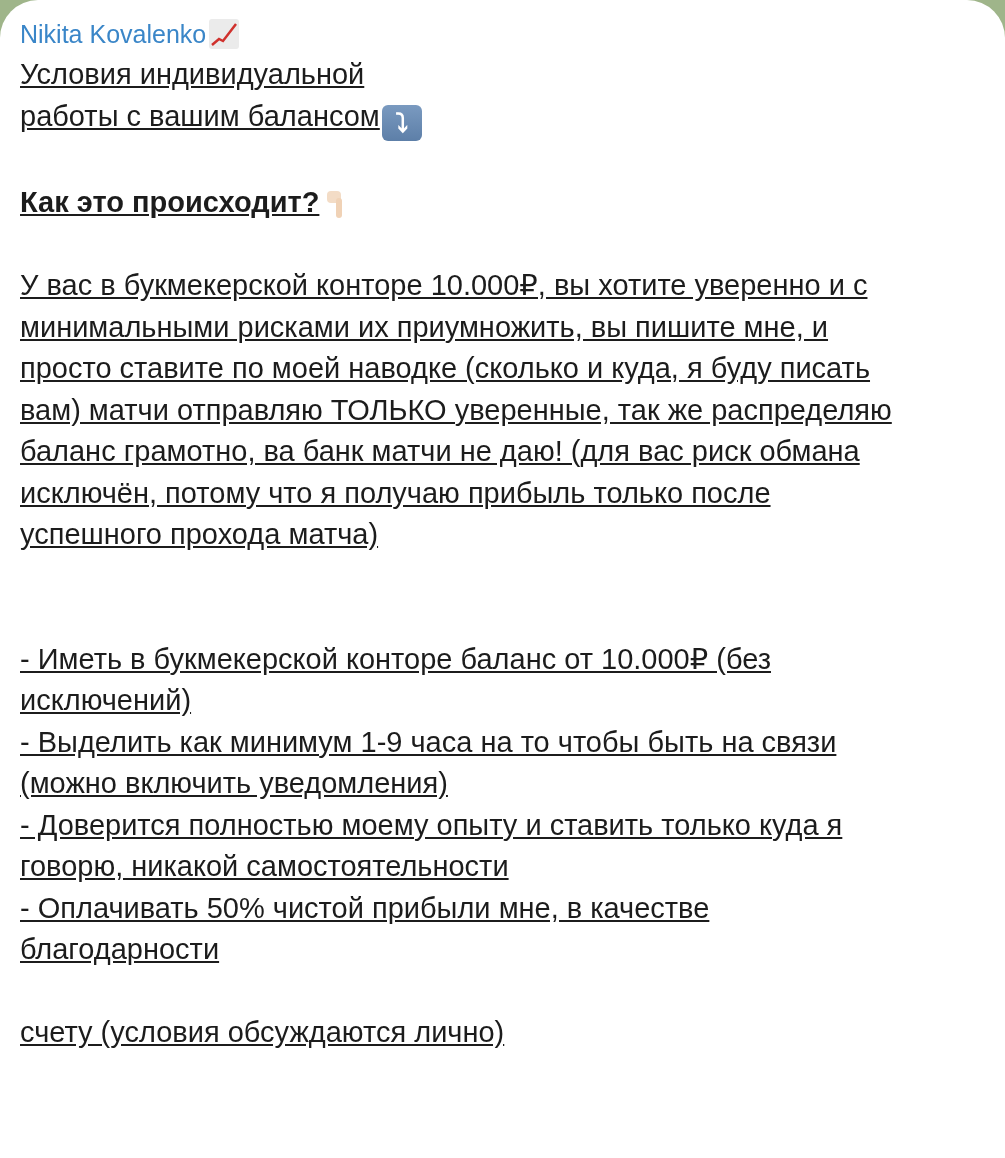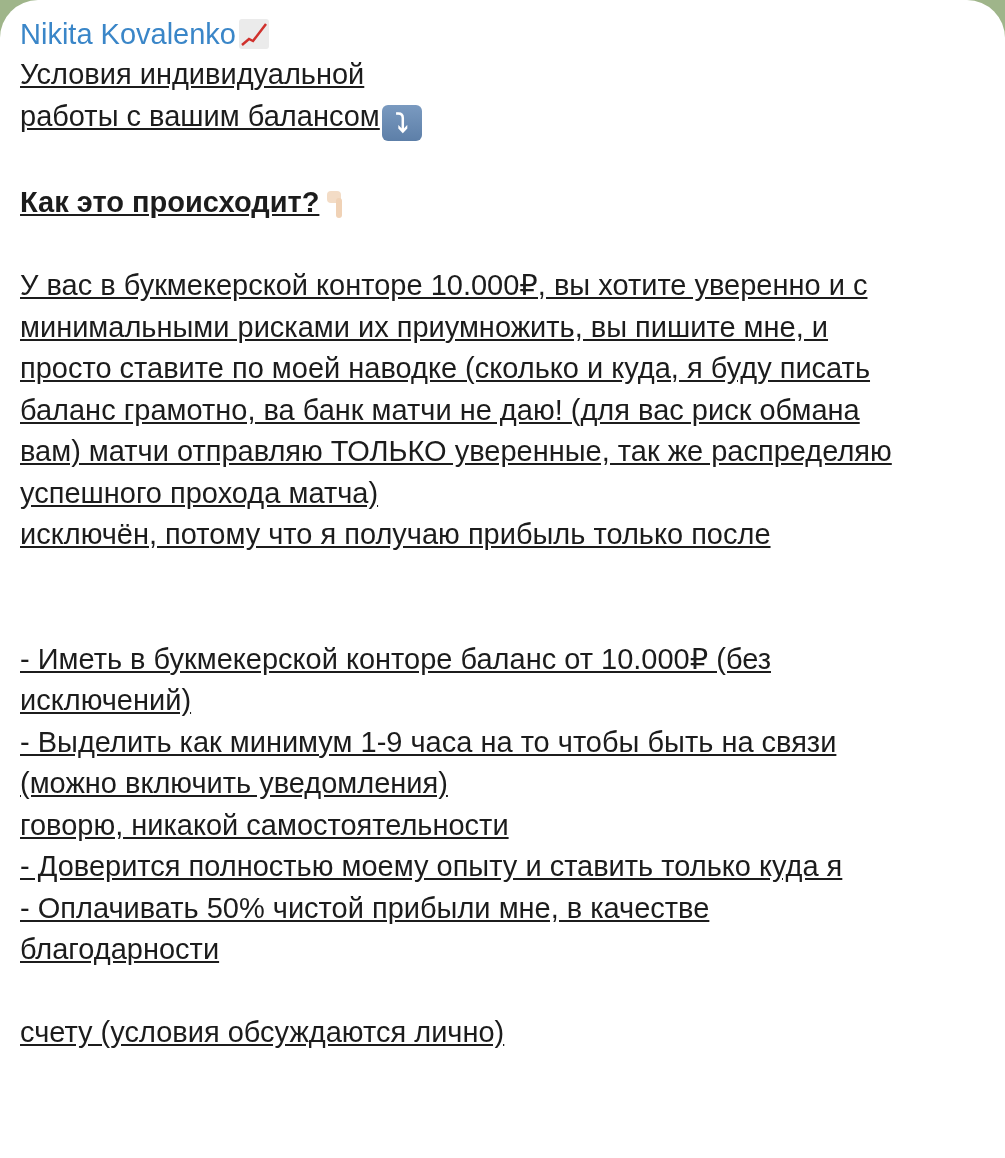--- a/index.html
+++ b/index.html
@@ -12,21 +12,21 @@
       position: absolute; left: 0; top: 0;
       width: 1005px; height: 1158px;
       background: #ffffff;
       border-top-left-radius: 38px;
       border-top-right-radius: 38px;
       box-sizing: border-box;
       padding: 14px 20px 0 20px;
       color: #1c1c1c;
     }
     .sender {
-      font-size: 29px; color: #3a86c8; line-height: 38px; height: 40px;
+      font-size: 25px; color: #3a86c8; line-height: 38px; height: 40px;
       display: flex; align-items: center;
     }
     .chart-emoji { display: inline-block; width: 30px; height: 30px; margin-left: 3px;
       background: #ebebeb; border-radius: 3px; position: relative; }
     .line { font-size: 29px; line-height: 41.5px; white-space: nowrap; text-decoration: underline; }
     .bold { font-weight: bold; }
     .gap { height: 41.5px; }
     .emoji-arrow {
       display: inline-block; width: 40px; height: 36px; border-radius: 6px;
       background: linear-gradient(#7a9ac0, #5d7fa8); vertical-align: -6px; margin-left: 2px;
@@ -61,32 +61,32 @@
   <div class="gap"></div>
   <div class="line bold"><span>Как это происходит?</span><span class="hand"><svg width="24" height="34" viewBox="0 0 24 34">
           <rect x="2" y="3" width="14" height="12" rx="4" fill="#f3dcc6"></rect>
           <rect x="11" y="10" width="6" height="20" rx="3" fill="#f0d2b6"></rect>
         </svg></span></div>
   <div class="gap"></div>
 
   <div class="line">У вас в букмекерской конторе 10.000₽, вы хотите уверенно и с</div>
   <div class="line">минимальными рисками их приумножить, вы пишите мне, и</div>
   <div class="line">просто ставите по моей наводке (сколько и куда, я буду писать</div>
+  <div class="line">вам) матчи отправляю ТОЛЬКО уверенные, так же распределяю</div>
   <div class="line">баланс грамотно, ва банк матчи не даю! (для вас риск обмана</div>
-  <div class="line">вам) матчи отправляю ТОЛЬКО уверенные, так же распределяю</div>
+  <div class="line">исключён, потому что я получаю прибыль только после</div>
   <div class="line">успешного прохода матча)</div>
-  <div class="line">исключён, потому что я получаю прибыль только после</div>
 
   <div class="gap"></div>
   <div class="gap"></div>
 
   <div class="line">- Иметь в букмекерской конторе баланс от 10.000₽ (без</div>
   <div class="line">исключений)</div>
   <div class="line">- Выделить как минимум 1-9 часа на то чтобы быть на связи</div>
   <div class="line">(можно включить уведомления)</div>
+  <div class="line">- Доверится полностью моему опыту и ставить только куда я</div>
   <div class="line">говорю, никакой самостоятельности</div>
-  <div class="line">- Доверится полностью моему опыту и ставить только куда я</div>
   <div class="line">- Оплачивать 50% чистой прибыли мне, в качестве</div>
   <div class="line">благодарности</div>
 
   <div class="gap"></div>
   <div class="line">счету (условия обсуждаются лично)</div>
 </div>
 
 </body></html>

